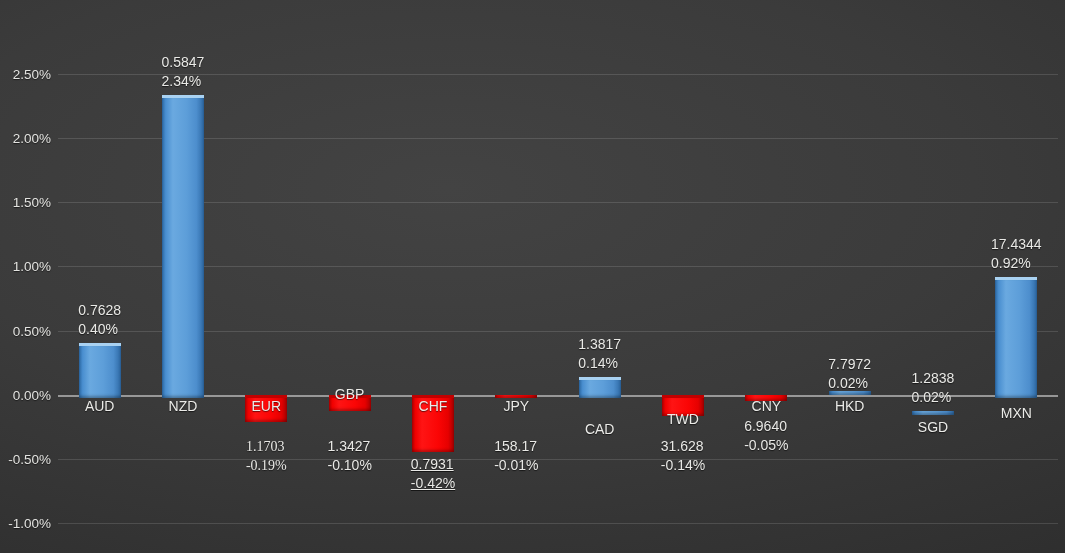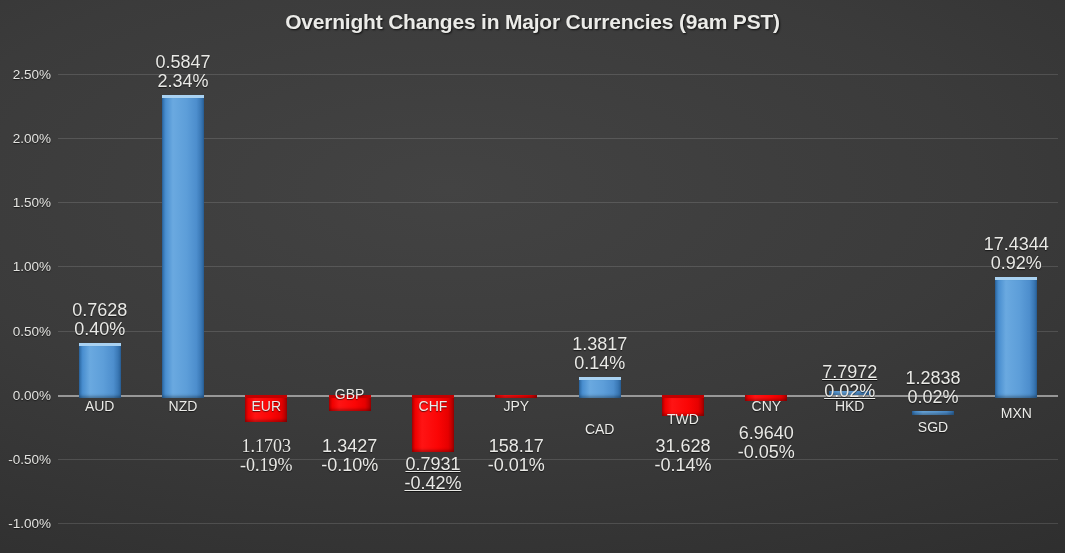--- a/index.html
+++ b/index.html
@@ -90,22 +90,21 @@
     border-top: 3px solid #c20000;
     box-shadow: inset 0 -2px 3px rgba(0,0,0,0.28);
   }
   .bar.thin { border-top-width: 0; }
 
   
   .vlabel {
     position: absolute;
     left: 50%;
     transform: translateX(-50%);
-    text-align: center;
-    font-size: 18px;
+    font-size: 14px;
     line-height: 19px;
     color: #e9e9e6;
     white-space: nowrap;
     text-shadow: 0 1px 1px rgba(0,0,0,0.6);
   }
 
   
   .xlabel {
     position: absolute;
     left: 50%;
@@ -115,21 +114,20 @@
     color: #ebebe8;
     white-space: nowrap;
     text-shadow: 0 1px 1px rgba(0,0,0,0.6);
   }
 </style>
 </head>
 <body>
 
 <div id="chart-root">
 
-  <div id="chart-title">Overnight Changes in Major Currencies (9am PST)</div>
 
   <div id="plot">
     <div id="gridlines">
         <div class="gridline" style="top: 0px;"></div>
         <div class="gridline" style="top: 64.1429px;"></div>
         <div class="gridline" style="top: 128.286px;"></div>
         <div class="gridline" style="top: 192.429px;"></div>
         <div class="gridline" style="top: 256.571px;"></div>
         <div class="gridline zero" style="top: 320.714px;"></div>
         <div class="gridline" style="top: 384.857px;"></div>
@@ -205,29 +203,29 @@
         <div class="cat" style="left: 583.333px; width: 83.3333px;">
           <div class="bar down" style="height: 17.96px; top: 320.714px;"></div>
           <div class="vlabel" style="top: 362.714px;">
             <div>31.628</div>
             <div>-0.14%</div>
           </div>
           <div class="xlabel" style="top: 337px;">TWD</div>
         </div>
         <div class="cat" style="left: 666.667px; width: 83.3333px;">
           <div class="bar down thin" style="height: 6.41429px; top: 320.714px;"></div>
-          <div class="vlabel" style="top: 350px;">
+          <div class="vlabel" style="top: 343px;">
             <div>6.9640</div>
             <div>-0.05%</div>
           </div>
           <div class="xlabel" style="top: 323.714px;">CNY</div>
         </div>
         <div class="cat" style="left: 750px; width: 83.3333px;">
           <div class="bar up thin" style="height: 3.5px; top: 317.214px;"></div>
-          <div class="vlabel" style="top: 289px; text-decoration: underline;">
+          <div class="vlabel" style="top: 281px;">
             <div>7.7972</div>
             <div>0.02%</div>
           </div>
           <div class="xlabel" style="top: 323.714px;">HKD</div>
         </div>
         <div class="cat" style="left: 833.333px; width: 83.3333px; margin-top: 20px;">
           <div class="bar up thin" style="height: 3.5px; top: 317.214px;"></div>
           <div class="vlabel" style="top: 275.214px;">
             <div>1.2838</div>
             <div>0.02%</div>

